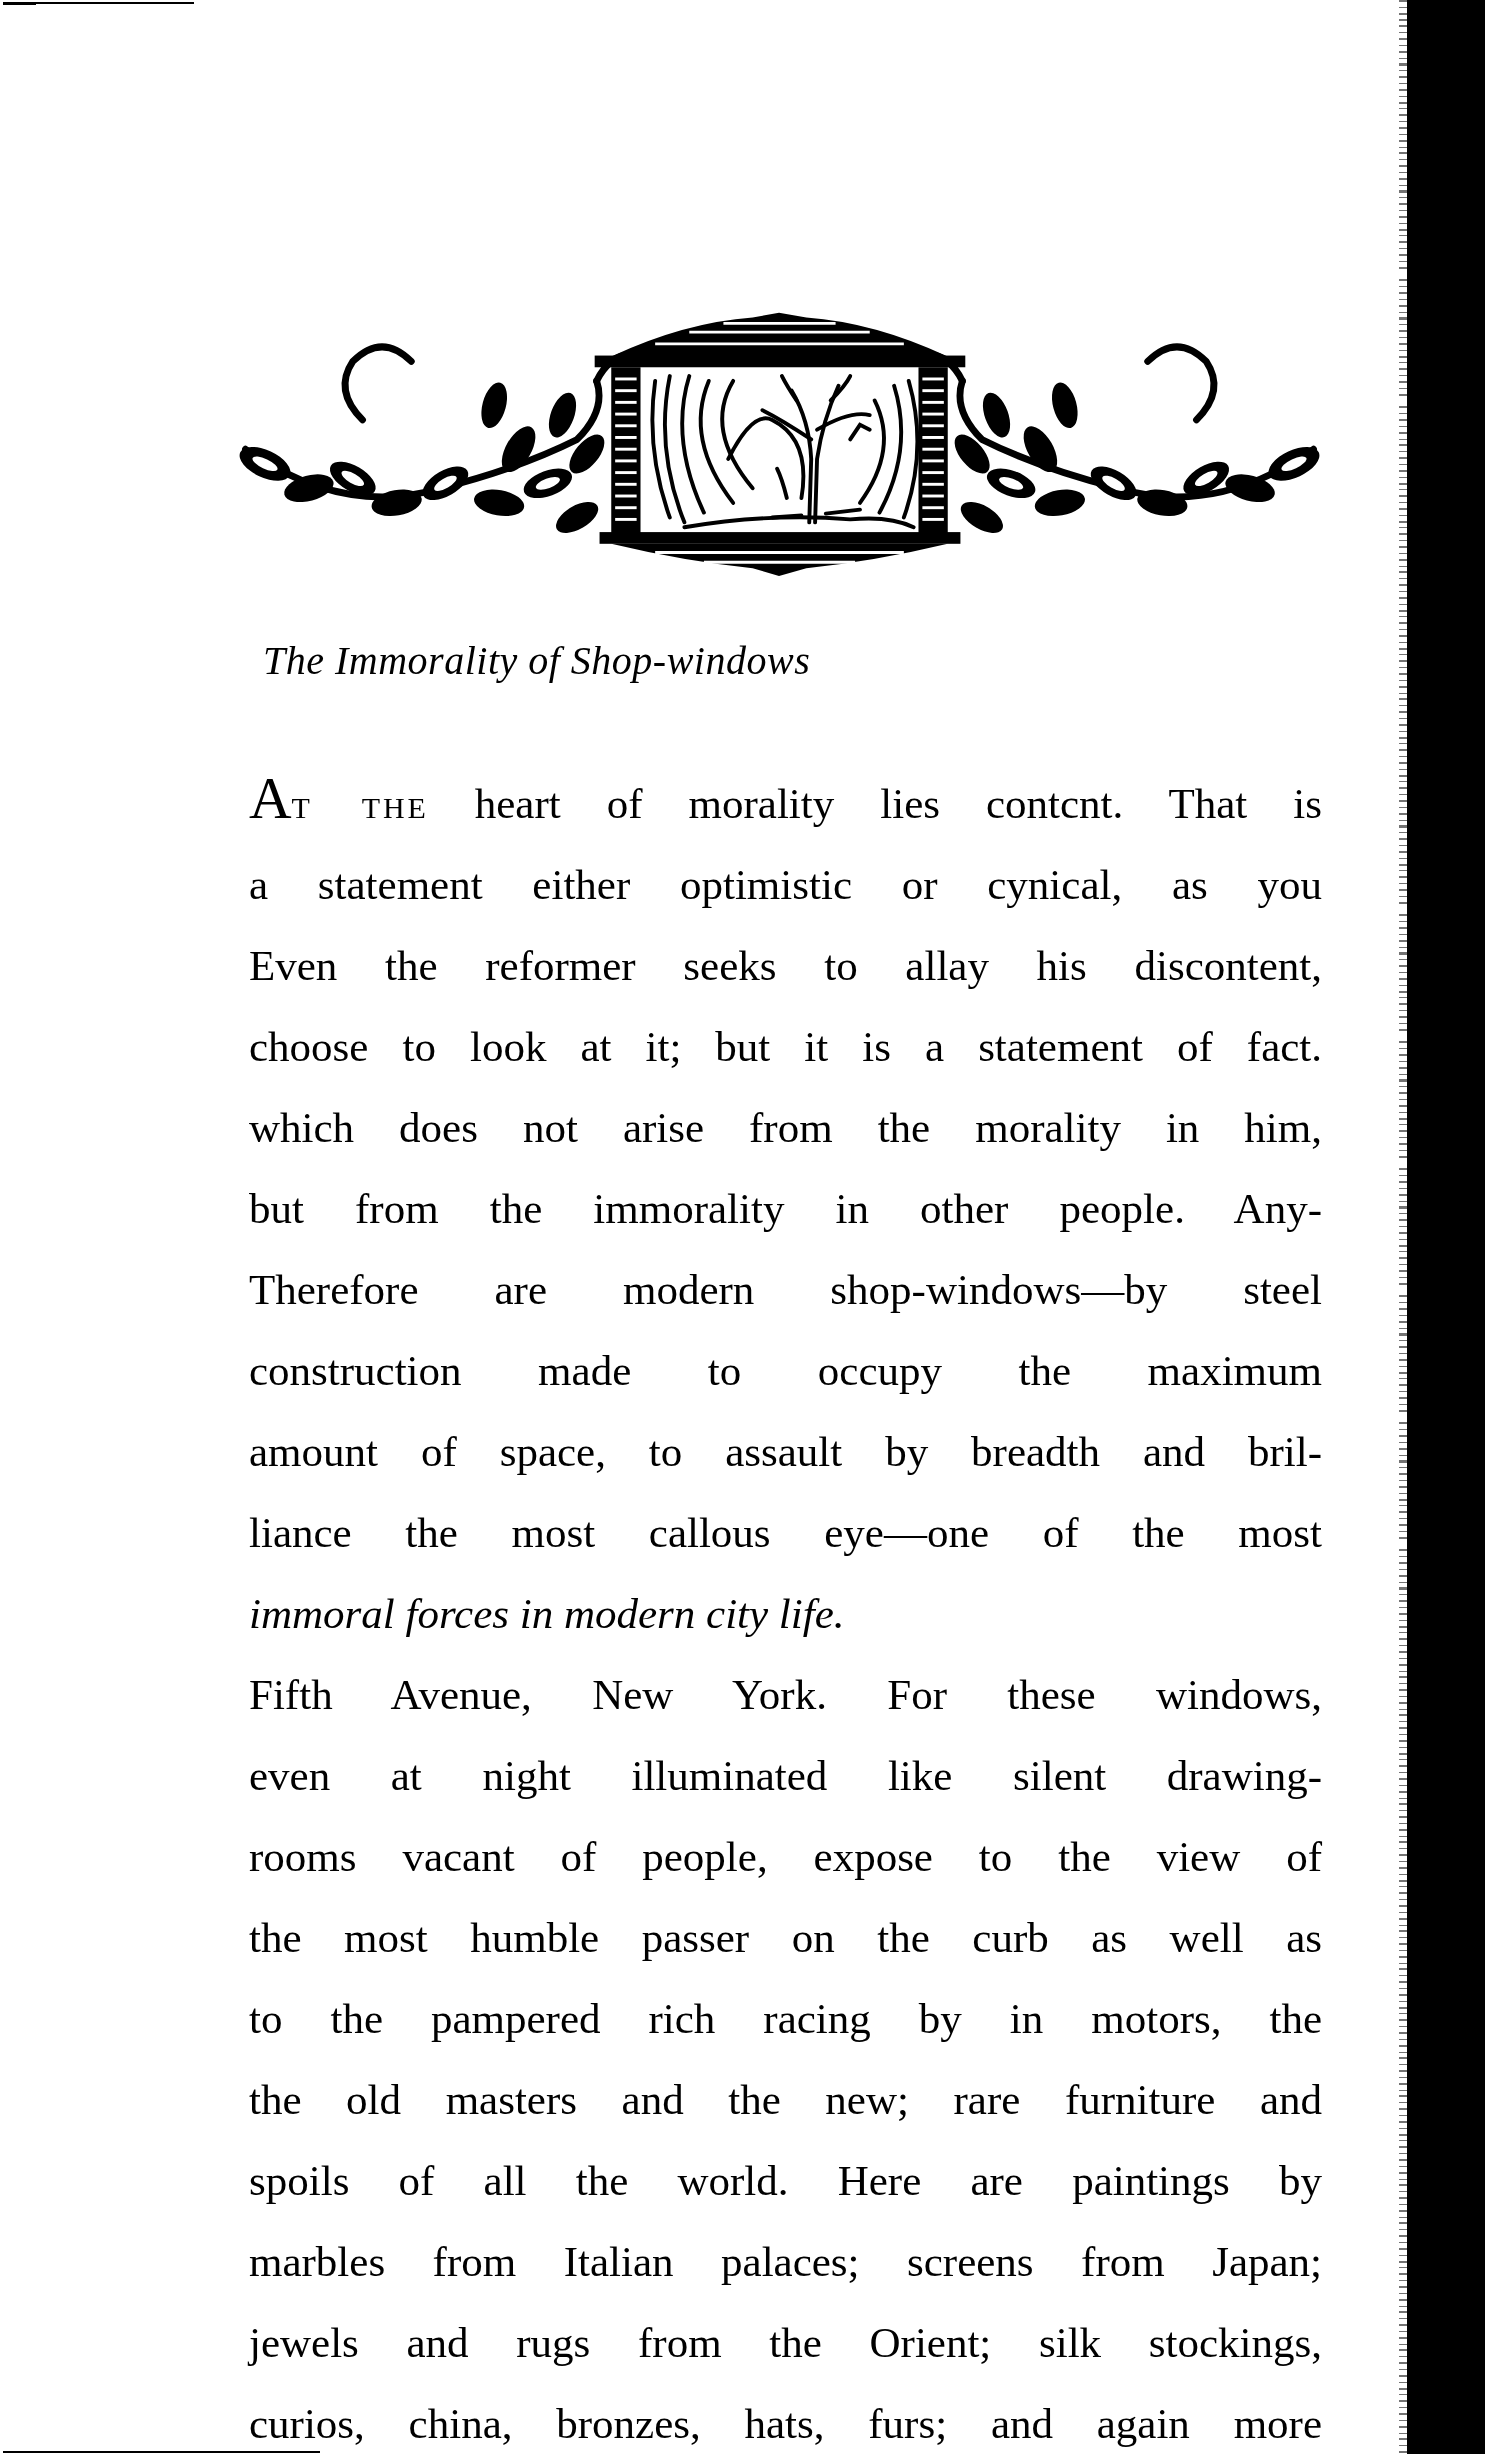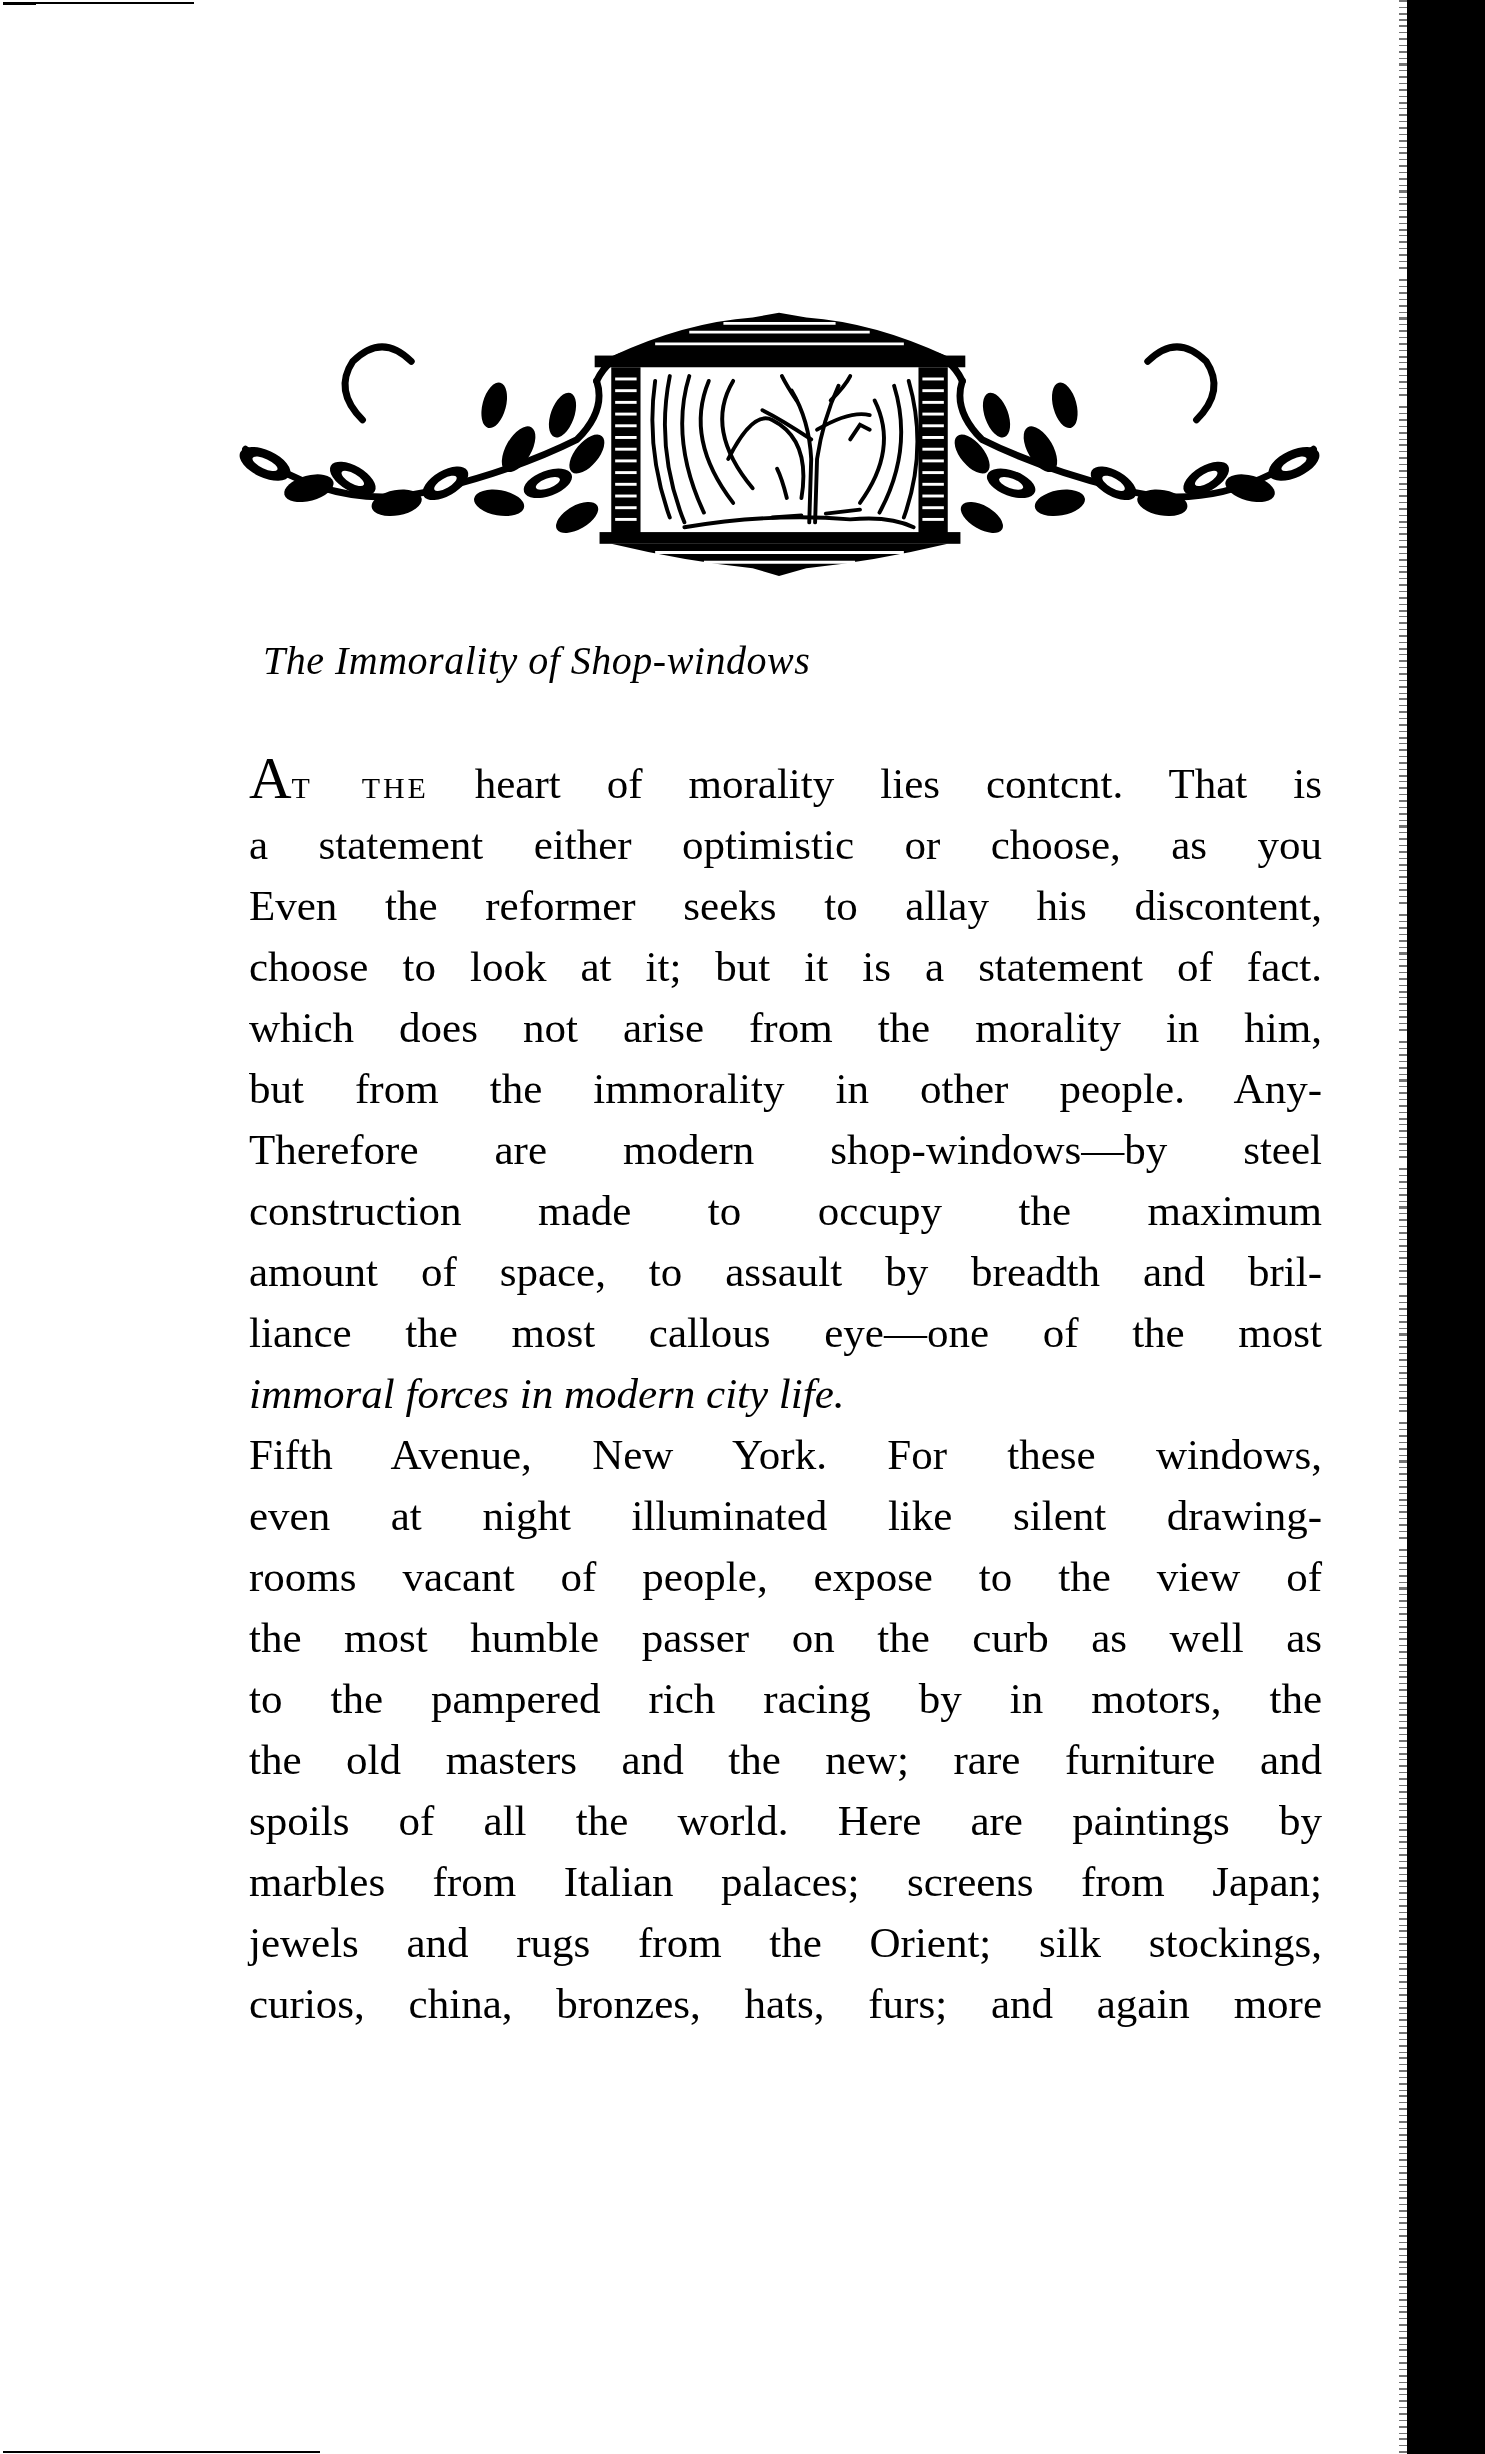--- a/index.html
+++ b/index.html
@@ -71,20 +71,21 @@
       width: 1073px;
       font-size: 43px;
       line-height: 61px;
     }
     .line {
       display: block;
       height: 61px;
       text-align: justify;
       text-align-last: justify;
       white-space: nowrap;
+      margin-top: 20px;
     }
     .line.last {
       text-align-last: left;
       font-style: italic;
     }
     .line.indent {
       padding-left: 60px;
     }
     .dropcap-row .initial {
       font-size: 59px;
@@ -227,21 +228,21 @@
       <line x1="490" y1="276" x2="645" y2="276"></line>
     </g>
   </svg>
 </div>
 
 <div class="page-title">The Immorality of Shop-windows</div>
 
 <div class="body-text">
   <div>
     <span class="line dropcap-row"><span class="initial">A</span><span class="smallcaps">t the</span> <span>heart of morality lies contcnt.  That is</span></span>
-    <span class="line">a statement either optimistic or choose, as you</span>
+    <span class="line">a statement either optimistic or cynical, as you</span>
     <span class="line">Even the reformer seeks to allay  his discontent,</span>
     <span class="line">choose to look at it; but it is a statement of fact.</span>
     <span class="line">which does not arise from the morality in him,</span>
     <span class="line">but from the immorality in other people.  Any-</span>
     <span class="line">Therefore are modern shop-windows—by steel</span>
     <span class="line">construction made to occupy the maximum</span>
     <span class="line">amount of space, to assault by breadth and bril-</span>
     <span class="line">liance the most callous eye—one of the most</span>
     <span class="line last">immoral forces in modern city life.</span>
   </div>

